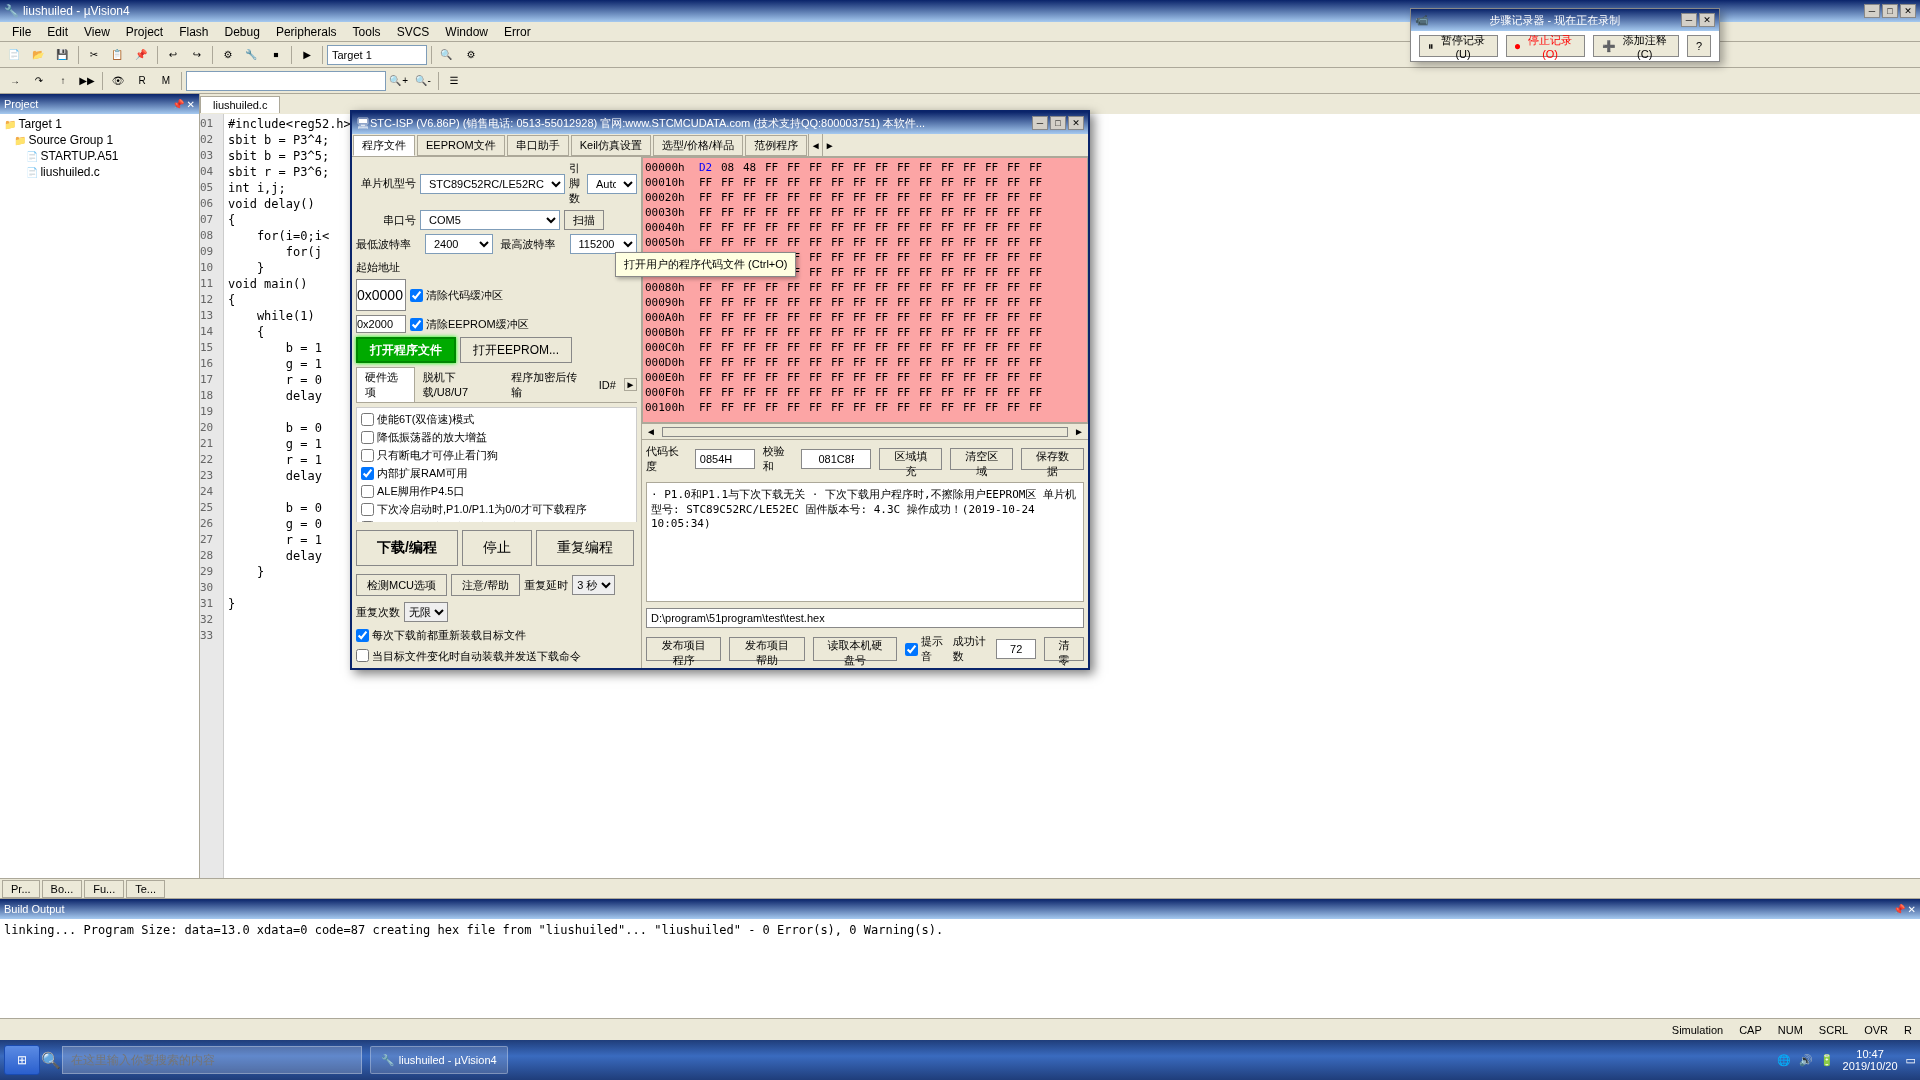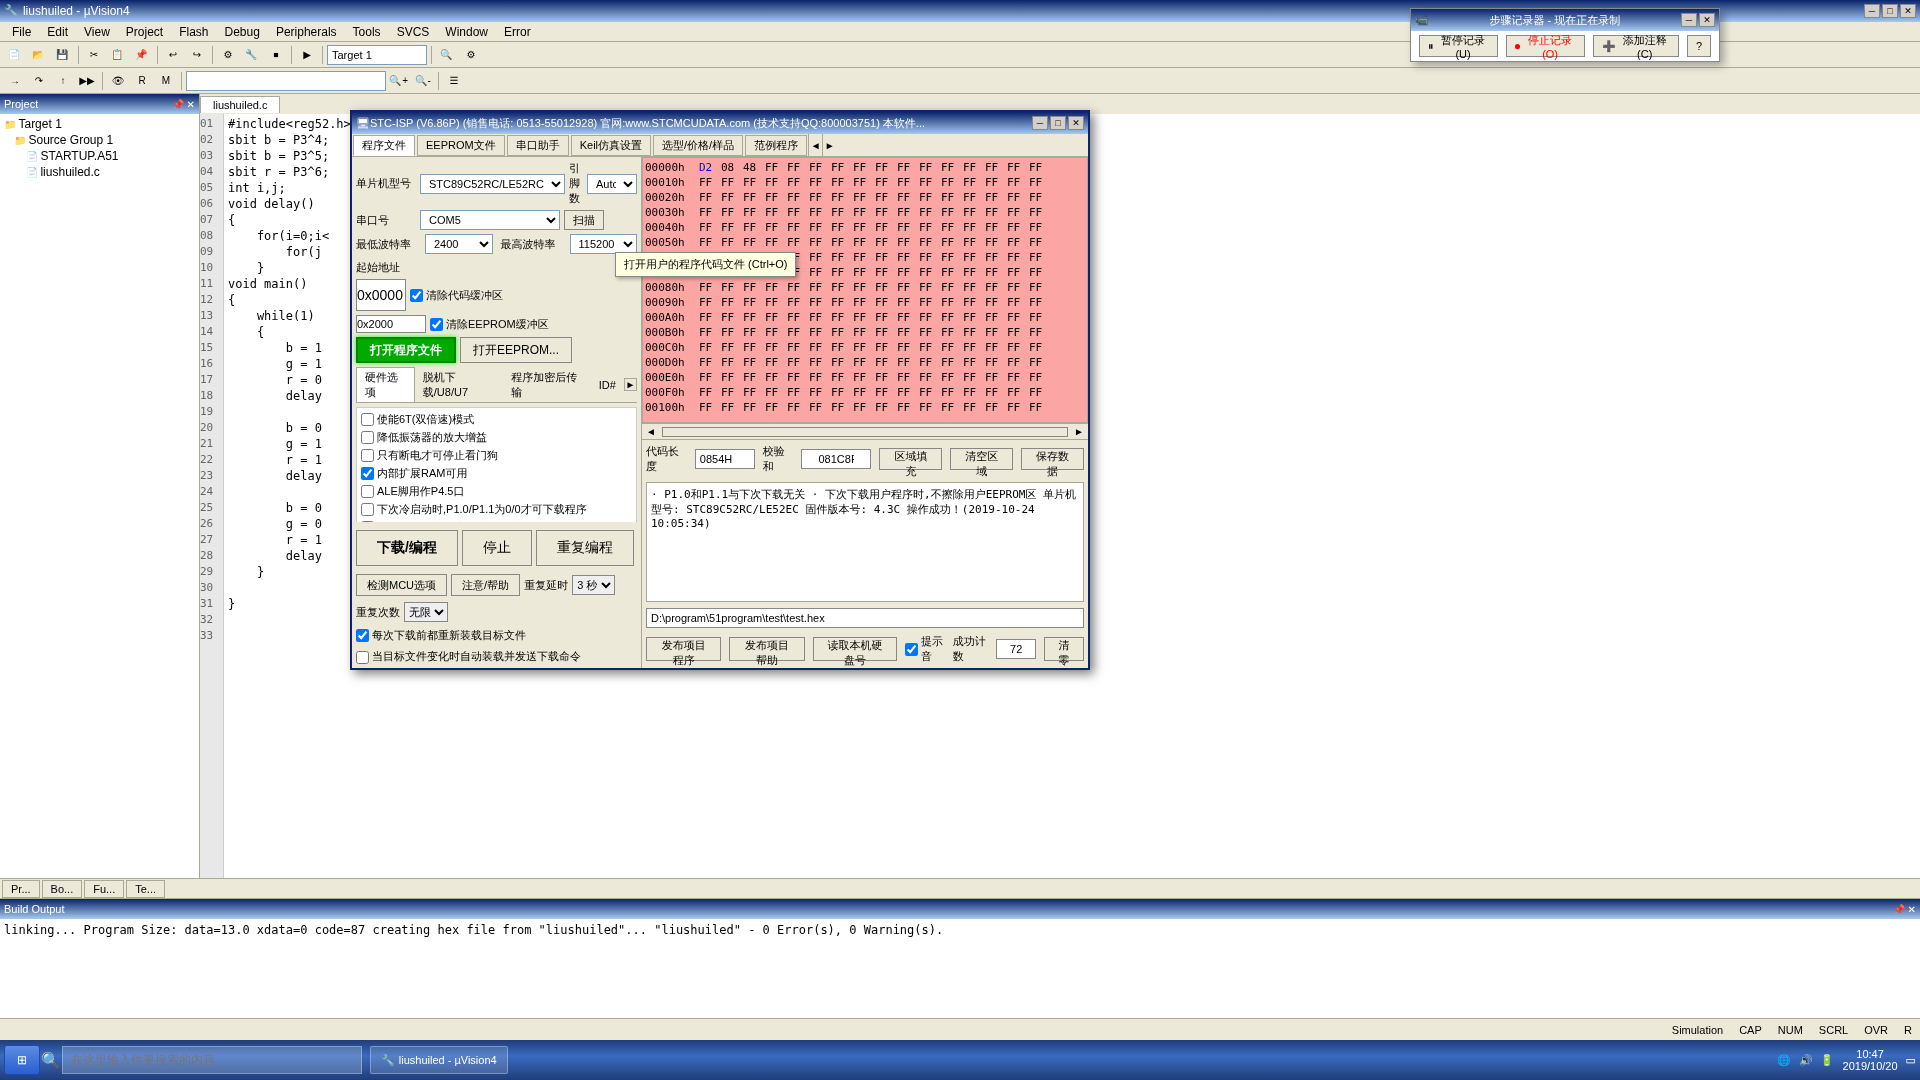--- a/index.html
+++ b/index.html
@@ -77,21 +77,21 @@
     .stc-title-btns { display: flex; gap: 2px; }
     .stc-title-btn { width: 16px; height: 14px; background: #d4d0c8; border: 1px solid #888; font-size: 9px; cursor: pointer; display: flex; align-items: center; justify-content: center; color: #000; }
     .stc-left { width: 290px; border-right: 1px solid #aca899; display: flex; flex-direction: column; padding: 4px; gap: 4px; }
     .stc-right { flex: 1; display: flex; flex-direction: column; }
 
     .stc-nav-tabs { display: flex; flex-wrap: wrap; border-bottom: 1px solid #aca899; }
     .stc-nav-tab { padding: 2px 8px; font-size: 11px; cursor: pointer; border: 1px solid #aca899; margin: 1px 1px 0; background: #ece9d8; }
     .stc-nav-tab.active { background: white; border-bottom-color: white; }
 
     .form-row { display: flex; align-items: center; gap: 4px; font-size: 11px; }
-    .form-label { min-width: 60px; color: #000; }
+    .form-label { min-width: 60px; color: #000; text-align: right; }
     .form-select { height: 20px; border: 1px solid #7f9db9; background: white; font-size: 11px; padding: 0 4px; }
     .form-select-wide { width: 160px; }
     .form-btn { height: 20px; padding: 0 8px; background: #ece9d8; border: 1px solid #888; font-size: 11px; cursor: pointer; }
 
     .stc-btn-row { display: flex; gap: 4px; align-items: center; }
     .stc-big-btn { height: 26px; padding: 0 12px; background: #ece9d8; border: 1px solid #888; font-size: 12px; cursor: pointer; }
     .stc-big-btn.open-file { background: #00aa00; color: white; border: 2px solid #008800; font-weight: bold; box-shadow: 0 0 4px #00ff00; }
 
     
     .hex-view { flex: 1; background: #fca5a5; border: 1px solid #aca899; overflow: auto; font-family: monospace; font-size: 11px; padding: 2px; }
@@ -456,21 +456,21 @@
 
       <div style="font-size:11px;margin-top:2px">起始地址</div>
       <div class="form-row">
         <input style="width: 50px; height: 32px; border: 1px solid rgb(136, 136, 136); font-size: 14px;" value="0x0000">
         <label style="display:flex;align-items:center;gap:3px;font-size:11px">
           <input type="checkbox" checked="" style="">
           <span>清除代码缓冲区</span>
         </label>
       </div>
       <div class="form-row">
-        <input style="width: 70px; height: 18px; border: 1px solid rgb(136, 136, 136); font-size: 11px;" value="0x2000">
+        <input style="width: 50px; height: 18px; border: 1px solid rgb(136, 136, 136); font-size: 11px;" value="0x2000">
         <label style="display:flex;align-items:center;gap:3px;font-size:11px">
           <input type="checkbox" checked="" style="">
           <span>清除EEPROM缓冲区</span>
         </label>
       </div>
 
       <div class="stc-btn-row">
         <button class="stc-big-btn open-file">打开程序文件</button>
         <button class="stc-big-btn">打开EEPROM...</button>
       </div>
@@ -539,21 +539,21 @@
         <span>重复次数</span>
         <select class="repeat-select">
           <option>无限</option>
         </select>
       </div>
 
       <label style="display:flex;align-items:center;gap:3px;font-size:11px;margin-top:2px">
         <input type="checkbox" checked="" style="">
         <span>每次下载前都重新装载目标文件</span>
       </label>
-      <label style="display:flex;align-items:flex-end;gap:3px;font-size:11px;margin-top:2px">
+      <label style="display:flex;align-items:flex-start;gap:3px;font-size:11px;margin-top:2px">
         <input type="checkbox" style="">
         <span>当目标文件变化时自动装载并发送下载命令</span>
       </label>
     </div>
 
     <div class="stc-right">
 
       <div style="flex:1;display:flex;flex-direction:column;overflow:hidden">
         <div class="hex-view" id="hex-view-container">
 

